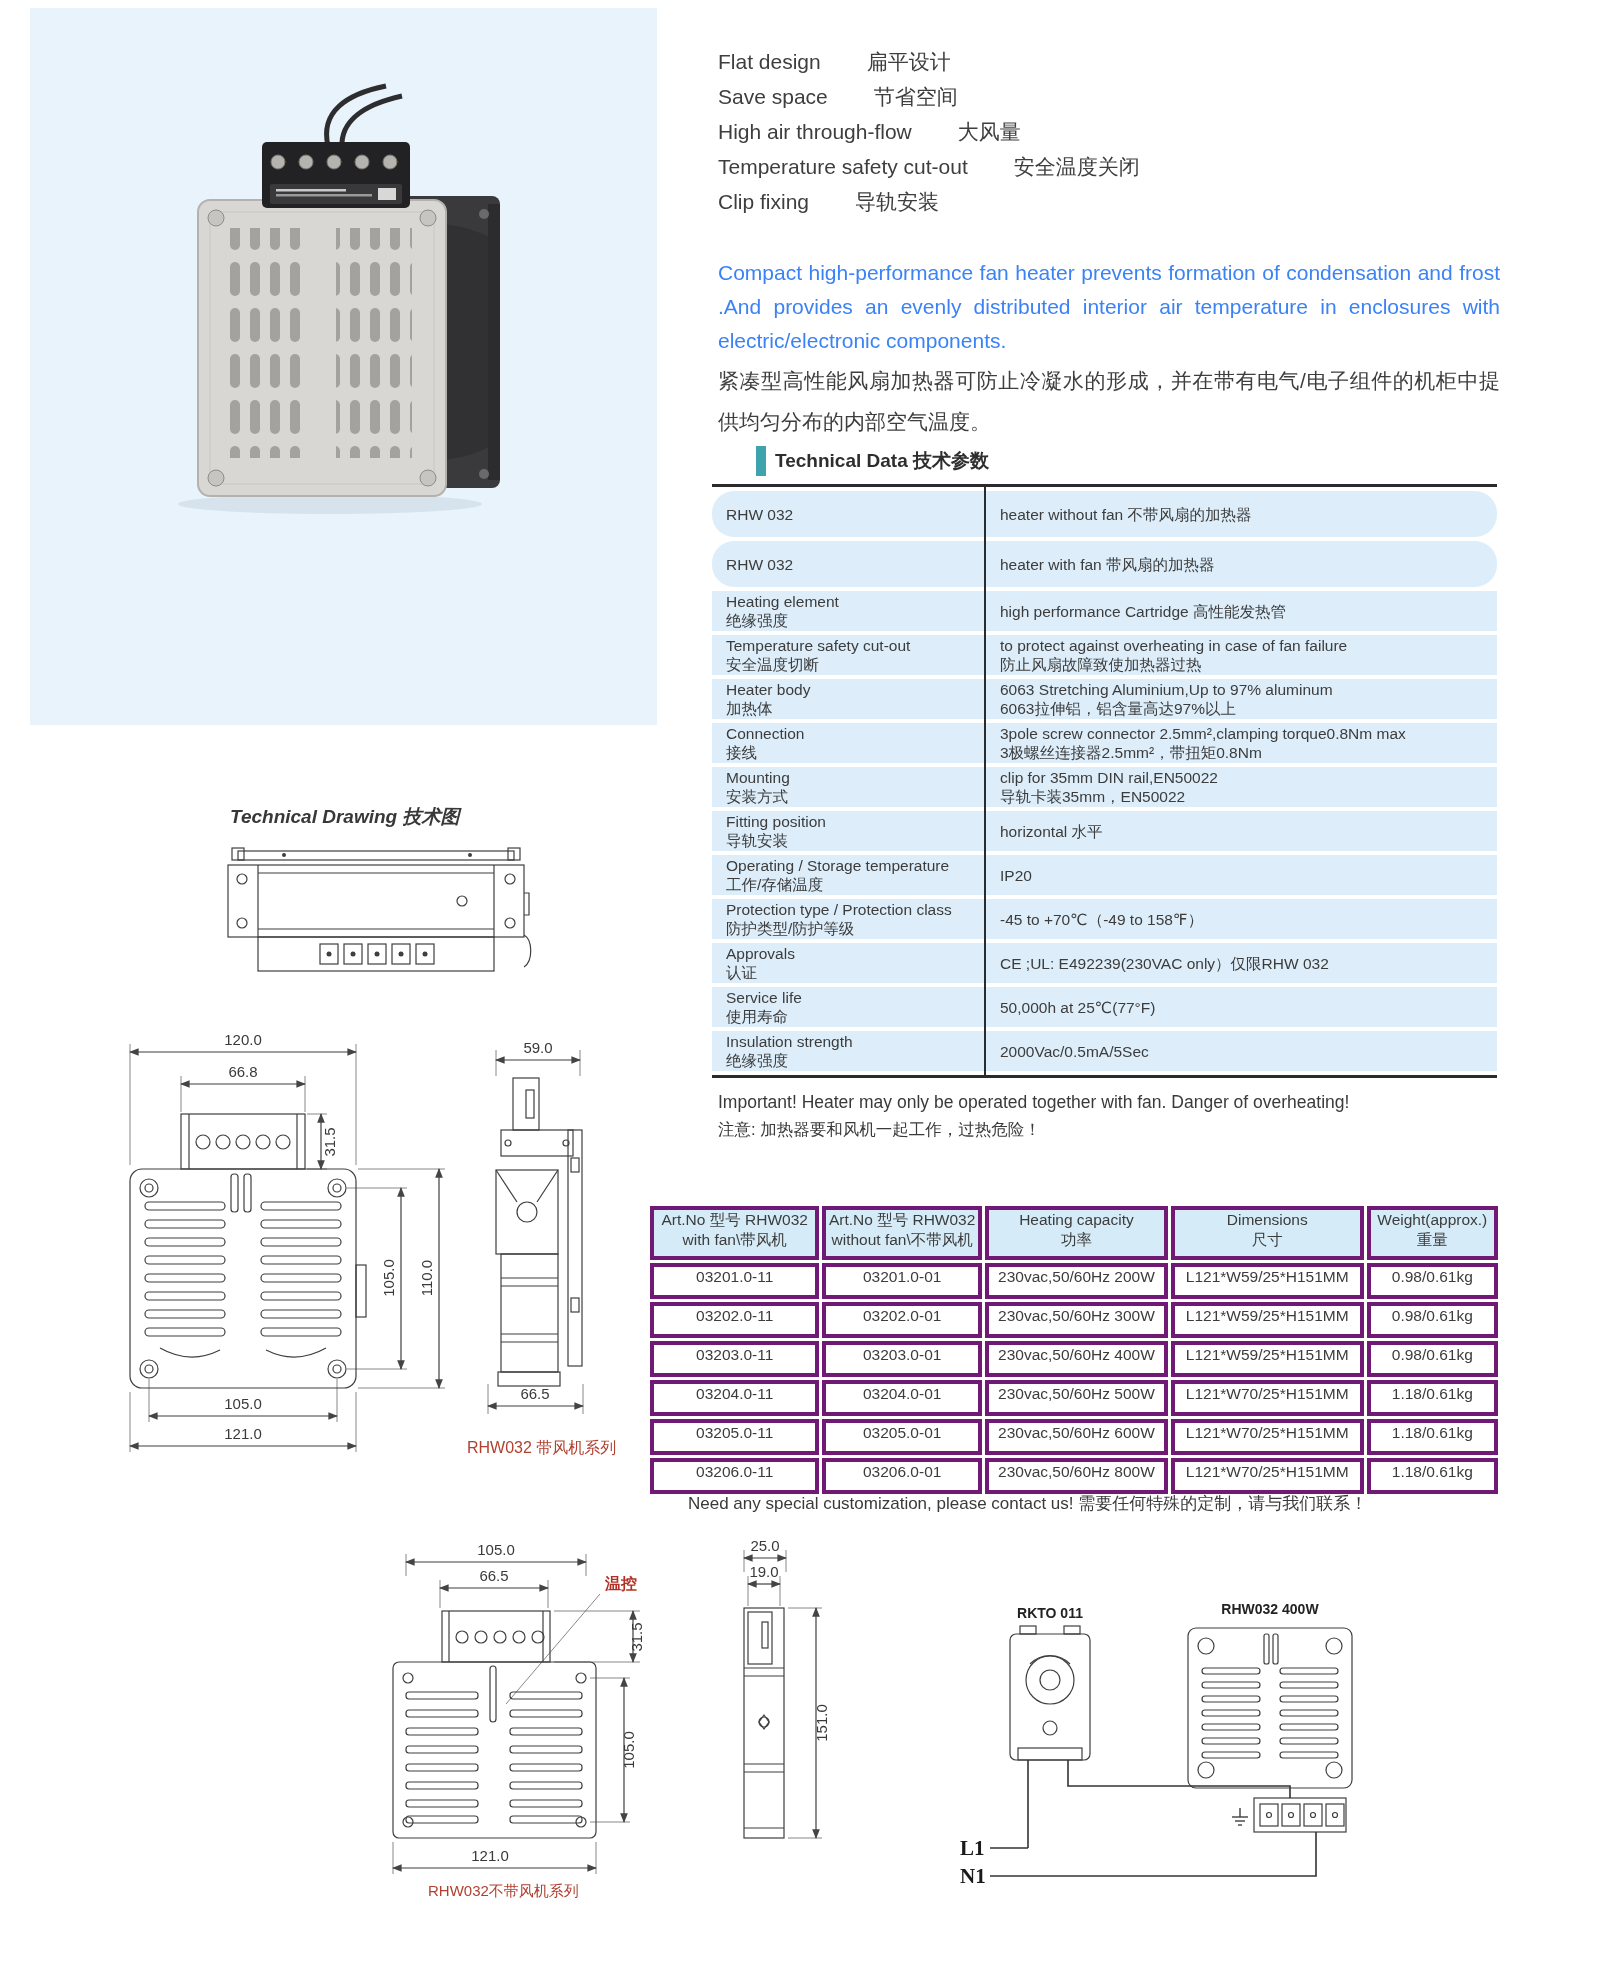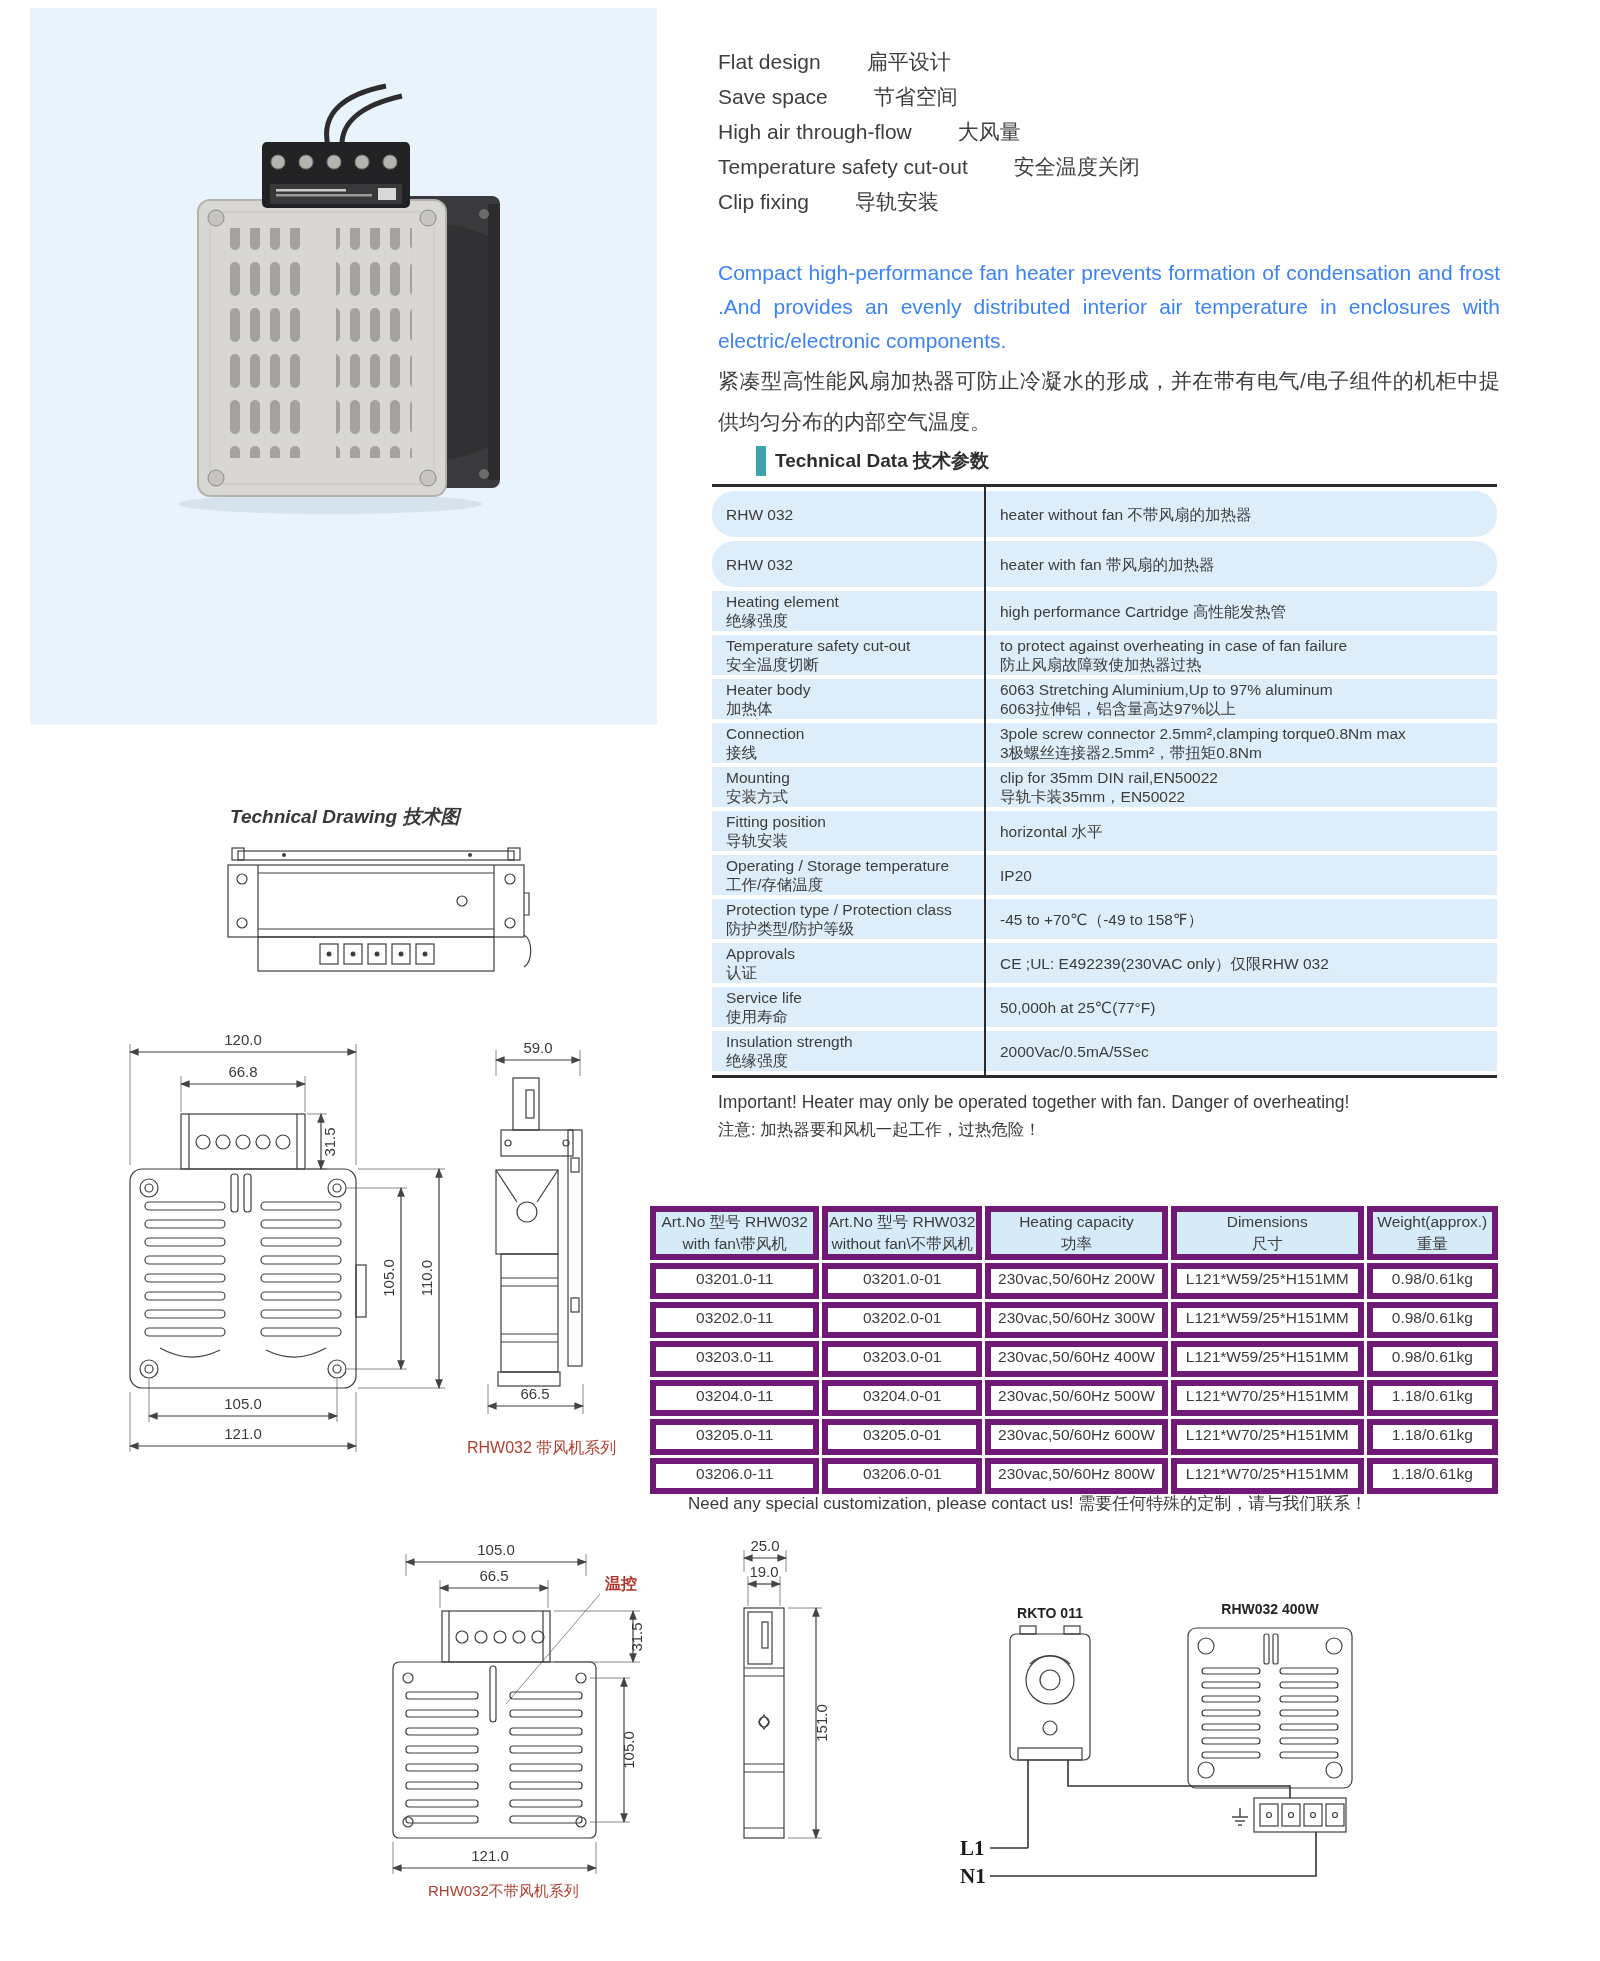--- a/index.html
+++ b/index.html
@@ -35,22 +35,22 @@
 
   
   .important{position:absolute;left:718px;top:1092px;}
   .important .en{font-size:17.5px;color:#3a3a3a;}
   .important .zh{font-size:16.5px;color:#3a3a3a;margin-top:6px;}
   .custom-note{position:absolute;left:688px;top:1492px;font-size:17px;color:#3a3a3a;}
 
   
   .spec-table{position:absolute;left:650px;top:1206px;width:852px;}
   .spec-row{display:flex;margin-bottom:3px;}
-  .spec-cell{border:6px solid #701a75;box-sizing:border-box;margin-right:3px;background:#ffffff;
-             display:flex;flex-direction:column;align-items:center;justify-content:space-between;
+  .spec-cell{border:4px solid #701a75;box-sizing:border-box;margin-right:3px;background:#ffffff;
+             display:flex;flex-direction:column;align-items:center;justify-content:flex-start;
              font-size:15.5px;line-height:20px;color:#3c3c3c;text-align:center;}
   .spec-head .spec-cell{background:#d6ebf8;height:54px;}
   .spec-data .spec-cell{height:36px;}
   .c1{width:174px;} .c2{width:164px;} .c3{width:188px;} .c4{width:198px;} .c5{width:135px;margin-right:4px;}
 
   
   .drawing-title{position:absolute;left:230px;top:804px;font-size:19px;font-weight:600;color:#383838;font-style:italic;}
   svg{position:absolute;overflow:visible;}
   .ln{stroke:#3f3f3f;stroke-width:1.2;fill:none;}
   .thin{stroke:#6a6a6a;stroke-width:0.8;fill:none;}

